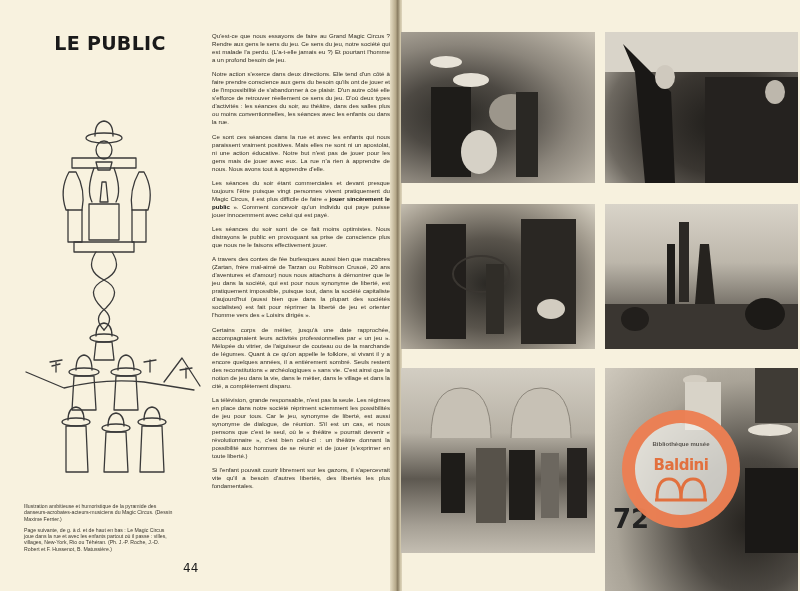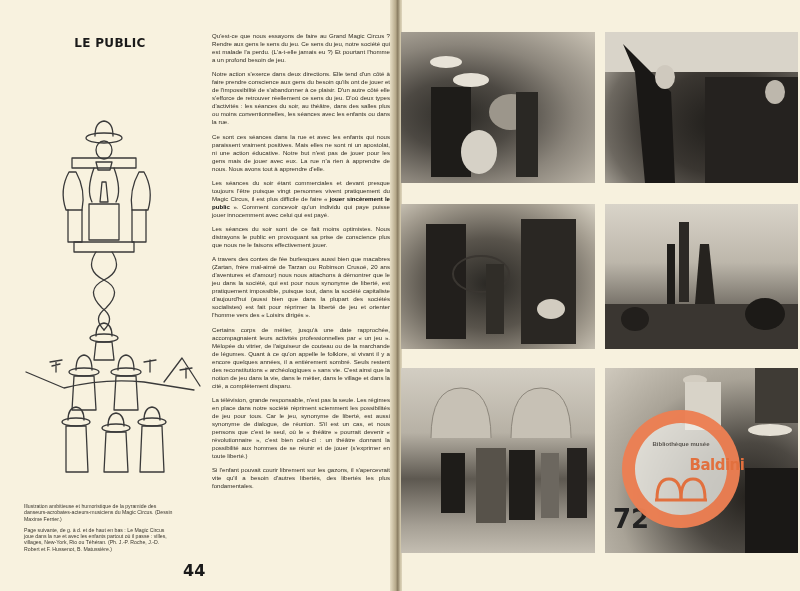--- a/index.html
+++ b/index.html
@@ -17,33 +17,33 @@
   .gutter {
     position: absolute; left: 390px; top: 0; width: 14px; height: 591px;
     background: linear-gradient(to right, #e8dfc6 0%, #b8ab8c 40%, #8a7d62 55%, #cfc5a9 75%, #f3ecd8 100%);
   }
   .page-right {
     position: absolute; left: 402px; top: 0; width: 398px; height: 591px;
     background: #f7f1de;
   }
   .title {
     position: absolute; left: 50px; top: 32px; width: 120px;
-    text-align: center; font-weight: bold; font-size: 12px; line-height: 22px;
+    text-align: center; font-weight: bold; font-size: 19px; line-height: 22px;
     color: #1a1a1a; letter-spacing: 0.3px;
     font-family: "DejaVu Sans", sans-serif;
   }
   .illustration { position: absolute; left: 24px; top: 110px; width: 180px; height: 370px; }
   .caption {
     position: absolute; left: 24px; top: 503px; width: 150px;
     font-size: 5.2px; line-height: 6.3px; color: #3a362d;
   }
   .caption p { margin: 0 0 5px 0; }
   .page-num {
     position: absolute; left: 183px; top: 561px;
-    font-weight: bold; font-size: 16px; color: #1a1a1a;
+    font-weight: normal; font-size: 12px; color: #1a1a1a;
     font-family: "DejaVu Sans", sans-serif;
   }
   .body-col {
     position: absolute; left: 212px; top: 32px; width: 178px;
     font-size: 6.1px; line-height: 8.05px; color: #2e2a22;
     text-align: justify;
   }
   .body-col p { margin: 0 0 6px 0; }
   .body-col b { color: #111; }
   .photo {
@@ -53,38 +53,38 @@
   .p1 { left: 401px; top: 32px; width: 194px; height: 151px;
         background: radial-gradient(ellipse at 30% 55%, #2c2a26 0%, #4d4943 30%, #8b857b 60%, #c9c2b4 100%); }
   .p2 { left: 605px; top: 32px; width: 193px; height: 151px;
         background: radial-gradient(ellipse at 60% 60%, #1f1d1a 0%, #3a3631 40%, #6d6860 70%, #d8d2c6 100%); }
   .p3 { left: 401px; top: 204px; width: 194px; height: 145px;
         background: radial-gradient(ellipse at 45% 55%, #2a2824 0%, #59544c 40%, #a39c8f 75%, #d7d1c3 100%); }
   .p4 { left: 605px; top: 204px; width: 193px; height: 145px;
         background: linear-gradient(to bottom, #d9d4c9 0%, #bdb7ab 40%, #6b665e 75%, #3e3a34 100%); }
   .p5 { left: 401px; top: 368px; width: 194px; height: 185px;
         background: linear-gradient(to bottom, #d3cec3 0%, #b7b1a5 35%, #5d5850 60%, #a59f94 85%, #c4beb2 100%); }
-  .p6 { left: 605px; top: 368px; width: 193px; height: 185px;
+  .p6 { left: 605px; top: 368px; width: 193px; height: 224px;
         background: radial-gradient(ellipse at 75% 70%, #25221e 0%, #4c4842 30%, #a9a397 65%, #cfc9bd 100%); }
   .shapes { position: absolute; inset: 0; }
   .watermark {
     position: absolute; left: 622px; top: 410px; width: 118px; height: 118px;
     border-radius: 50%;
     border: 13px solid rgba(236, 112, 62, 0.85);
     box-sizing: border-box;
     background: rgba(240, 238, 232, 0.78);
   }
   .wm-small {
     position: absolute; left: 0; top: 18px; width: 100%;
     text-align: center; font-size: 6px; line-height: 7px; color: #5a5650; font-weight: bold;
   }
   .wm-brand {
     position: absolute; left: 0; top: 33px; width: 100%;
     text-align: center; font-size: 15px; font-weight: bold; color: #e2703e;
-    font-family: "DejaVu Sans", sans-serif; letter-spacing: -0.5px; margin-left: 36px;
+    font-family: "DejaVu Sans", sans-serif; letter-spacing: -0.5px;
   }
   .wm-logo { position: absolute; left: 18px; top: 52px; width: 56px; height: 28px; }
 </style>
 </head>
 <body>
 
 <div class="spread">
 
   <div class="page-left">
     <div class="title">

